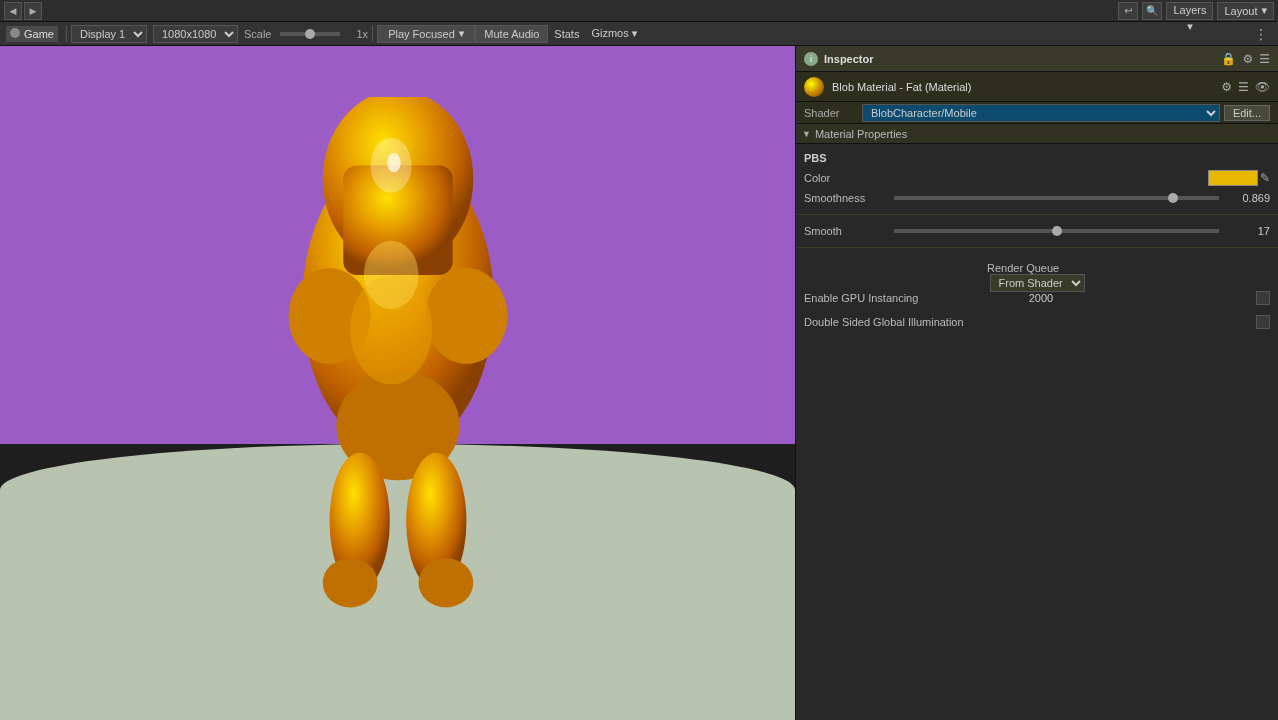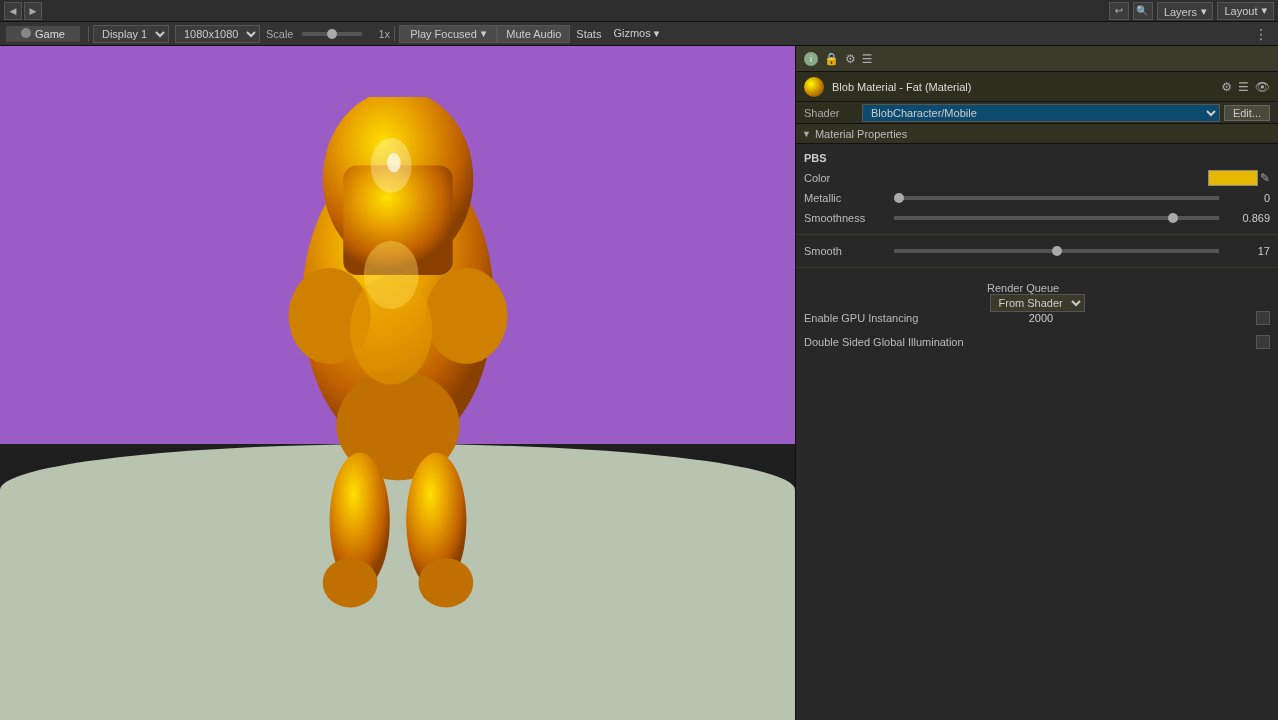--- a/index.html
+++ b/index.html
@@ -53,23 +53,24 @@
       font-size: 10px;
       color: #bbb;
     }
     .layers-dropdown {
       background: #3c3c3c;
       border: 1px solid #555;
       padding: 1px 6px;
       color: #ccc;
       cursor: pointer;
       display: flex;
-      align-items: flex-end;
+      align-items: center;
       gap: 4px;
       height: 18px;
+      flex-direction: column;
     }
     .layout-dropdown {
       background: #3c3c3c;
       border: 1px solid #555;
       padding: 1px 6px;
       color: #ccc;
       cursor: pointer;
       display: flex;
       align-items: center;
       gap: 4px;
@@ -80,21 +81,21 @@
     #game-toolbar {
       height: 24px;
       background: #333;
       display: flex;
       align-items: center;
       padding: 0 6px;
       border-bottom: 1px solid #111;
     }
     .game-tab {
       background: #4a4a4a;
-      padding: 2px 15px;
+      padding: 2px 4px;
       color: #ddd;
       font-size: 11px;
       display: flex;
       align-items: flex-start;
       gap: 4px;
       cursor: pointer;
       margin-right: 4px;
     }
     .game-tab-icon {
       width: 10px;
@@ -575,20 +576,21 @@
 
         <ellipse cx="97" cy="48" rx="5" ry="7" fill="#ffffff" opacity="0.7"></ellipse>
       </svg>
     </div>
   </div>
 
   <div id="inspector-panel">
 
     <div id="inspector-header">
       <div class="inspector-icon">i</div>
+      <span class="inspector-title">Inspector</span>
       <div class="inspector-header-icons">
         <span class="header-icon-small">🔒</span>
         <span class="header-icon-small">⚙</span>
         <span class="header-icon-small">☰</span>
       </div>
     </div>
 
     <div id="material-header">
       <div class="material-ball"></div>
       <span class="material-name">Blob Material - Fat (Material)</span>
@@ -615,27 +617,20 @@
     <div class="section-title">PBS</div>
 
     <div class="prop-row">
       <span class="prop-label">Color</span>
       <div style="flex:1; display:flex; align-items:center; justify-content:flex-end;">
         <div class="color-swatch" style="background: rgb(232, 184, 0);"></div>
         <button class="eyedropper-btn">✎</button>
       </div>
     </div>
 
-    <div class="prop-row">
-      <span class="prop-label">Metallic</span>
-      <div class="slider-with-value">
-        <input type="range" min="0" max="100" value="0" style="flex: 1 1 0%;">
-        <span class="prop-value">0</span>
-      </div>
-    </div>
 
     <div class="prop-row">
       <span class="prop-label">Smoothness</span>
       <div class="slider-with-value">
         <input type="range" min="0" max="100" value="87" style="flex: 1 1 0%;">
         <span class="prop-value">0.869</span>
       </div>
     </div>
 
     <div class="section-divider"></div>

